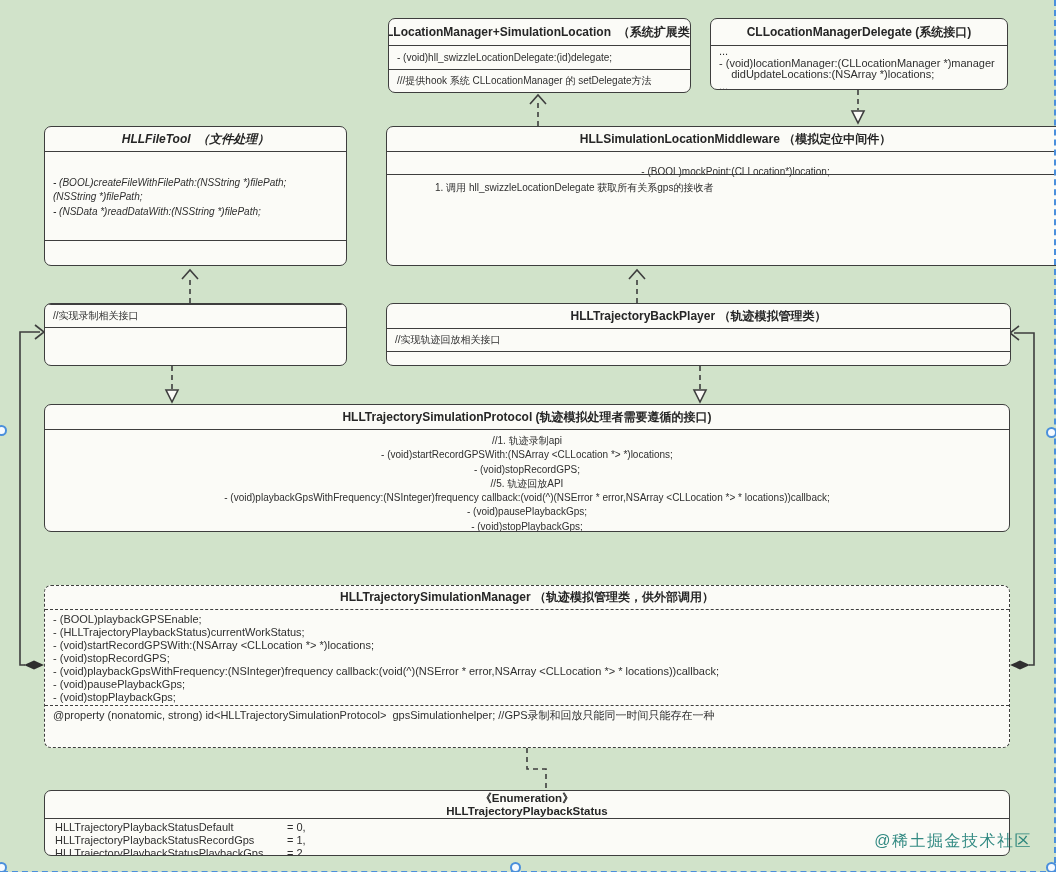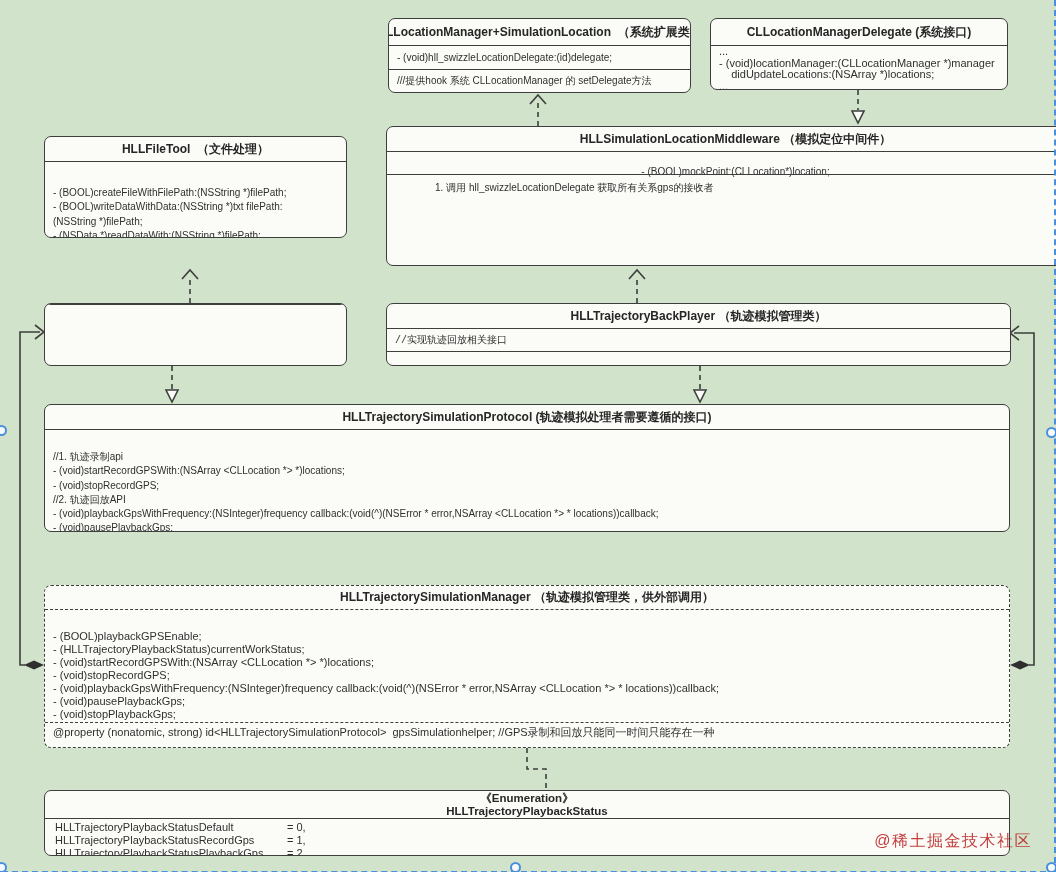--- a/index.html
+++ b/index.html
@@ -14,21 +14,21 @@
   .dashed .sect{border-top-style:dashed;}
   .lines{font-size:10px;color:#2f2f2f;padding:3px 8px;}
   .line{white-space:pre;overflow:hidden;}
   .row-center{display:flex;align-items:center;}
   .fill{flex:1 1 auto;}
   .connectors{position:absolute;left:0;top:0;pointer-events:none;}
   .selection-border{position:absolute;left:-8px;top:-10px;width:1060px;height:879px;
        border:2px dashed #4a8fdc;pointer-events:none;}
   .handle{position:absolute;width:11px;height:11px;border-radius:50%;
        background:#f6faff;border:2px solid #4a8fdc;box-sizing:border-box;}
-  .watermark{position:absolute;right:24px;top:831px;font-size:16px;color:#b91c1c;
+  .watermark{position:absolute;right:24px;top:831px;font-size:16px;color:#0f766e;
        letter-spacing:1.5px;opacity:.85;}
   .enum-name{display:inline-block;min-width:232px;}
 </style>
 </head>
 <body>
 
 <div id="canvas">
 
   <svg class="connectors" width="1056" height="872" viewBox="0 0 1056 872">
     <g stroke="#3e3e3e" stroke-width="1.6" fill="none">
@@ -94,69 +94,71 @@
   <div class="box" style="left:710px;top:18px;width:298px;height:72px;">
     <div class="title" style="height:26px;">CLLocationManagerDelegate (系统接口)</div>
     <div class="sect lines fill" style="font-size:11px;line-height:11.5px;padding-top:0;">
         <div class="line">...</div>
         <div class="line">- (void)locationManager:(CLLocationManager *)manager</div>
         <div class="line">    didUpdateLocations:(NSArray *)locations;</div>
         <div class="line">...</div>
       </div>
   </div>
 
-  <div class="box" style="left:44px;top:136px;width:303px;height:102px;">
+  <div class="box" style="left:44px;top:126px;width:303px;height:140px;font-style:italic;">
     <div class="title" style="height:24px;">HLLFileTool  （文件处理）</div>
     <div class="sect lines fill" style="padding-top:24px;line-height:14.3px;">
         <div class="line">- (BOOL)createFileWithFilePath:(NSString *)filePath;</div>
-        <div class="line">- (BOOL)writeDataWithData:(NSString *)txt filePath:</div>
         <div class="line">(NSString *)filePath;</div>
         <div class="line">- (NSData *)readDataWith:(NSString *)filePath;</div>
       </div>
     <div class="sect" style="height:25px;flex:0 0 auto;"></div>
   </div>
 
   <div class="box" style="left:386px;top:126px;width:699px;height:140px;">
     <div class="title" style="height:24px;">HLLSimulationLocationMiddleware （模拟定位中间件）</div>
     <div class="sect lines row-center" style="height:23px;padding-top:16px;padding-bottom:0;justify-content:center;">
       <div class="line">- (BOOL)mockPoint:(CLLocation*)location;</div>
     </div>
     <div class="sect lines fill" style="padding-top:6px;padding-left:48px;">
       <div class="line">1. 调用 hll_swizzleLocationDelegate 获取所有关系gps的接收者</div>
     </div>
   </div>
 
   <div class="box" style="left:44px;top:303px;width:303px;height:63px;">
+    <div class="sect lines row-center" style="height:23px;padding-top:0;padding-bottom:0;">
+      <div class="line">//实现录制相关接口</div>
+    </div>
     <div class="sect fill"></div>
   </div>
 
   <div class="box" style="left:386px;top:303px;width:625px;height:63px;">
     <div class="title" style="height:24px;">HLLTrajectoryBackPlayer （轨迹模拟管理类）</div>
-    <div class="sect lines row-center" style="height:23px;padding-top:0;padding-bottom:0;font-family:Liberation Mono, monospace;">
+    <div class="sect lines row-center" style="height:23px;padding-top:0;padding-bottom:0;">
       <div class="line">//实现轨迹回放相关接口</div>
     </div>
     <div class="sect fill"></div>
   </div>
 
   <div class="box" style="left:44px;top:404px;width:966px;height:128px;">
     <div class="title" style="height:24px;">HLLTrajectorySimulationProtocol (轨迹模拟处理者需要遵循的接口)</div>
-    <div class="sect lines fill" style="padding-top:20px;line-height:14.3px;">
+    <div class="sect lines fill" style="padding-top:4px;line-height:14.3px;text-align:center;">
         <div class="line">//1. 轨迹录制api</div>
         <div class="line">- (void)startRecordGPSWith:(NSArray &lt;CLLocation *&gt; *)locations;</div>
         <div class="line">- (void)stopRecordGPS;</div>
-        <div class="line">//2. 轨迹回放API</div>
+        <div class="line">//5. 轨迹回放API</div>
         <div class="line">- (void)playbackGpsWithFrequency:(NSInteger)frequency callback:(void(^)(NSError * error,NSArray &lt;CLLocation *&gt; * locations))callback;</div>
         <div class="line">- (void)pausePlaybackGps;</div>
         <div class="line">- (void)stopPlaybackGps;</div>
       </div>
   </div>
 
   <div class="box dashed" style="left:44px;top:585px;width:966px;height:163px;">
     <div class="title" style="height:23px;">HLLTrajectorySimulationManager （轨迹模拟管理类，供外部调用）</div>
-    <div class="sect lines" style="padding-top:20px;padding-bottom:1px;font-size:11px;line-height:13px;flex:0 0 auto;">
+    <div class="sect lines" style="padding-top:3px;padding-bottom:1px;font-size:11px;line-height:13px;flex:0 0 auto;">
         <div class="line">- (BOOL)playbackGPSEnable;</div>
         <div class="line">- (HLLTrajectoryPlaybackStatus)currentWorkStatus;</div>
         <div class="line">- (void)startRecordGPSWith:(NSArray &lt;CLLocation *&gt; *)locations;</div>
         <div class="line">- (void)stopRecordGPS;</div>
         <div class="line">- (void)playbackGpsWithFrequency:(NSInteger)frequency callback:(void(^)(NSError * error,NSArray &lt;CLLocation *&gt; * locations))callback;</div>
         <div class="line">- (void)pausePlaybackGps;</div>
         <div class="line">- (void)stopPlaybackGps;</div>
       </div>
     <div class="sect lines fill" style="padding-top:3px;font-size:11px;line-height:13.5px;">
         <div class="line">@property (nonatomic, strong) id&lt;HLLTrajectorySimulationProtocol&gt;  gpsSimulationhelper; //GPS录制和回放只能同一时间只能存在一种</div>

